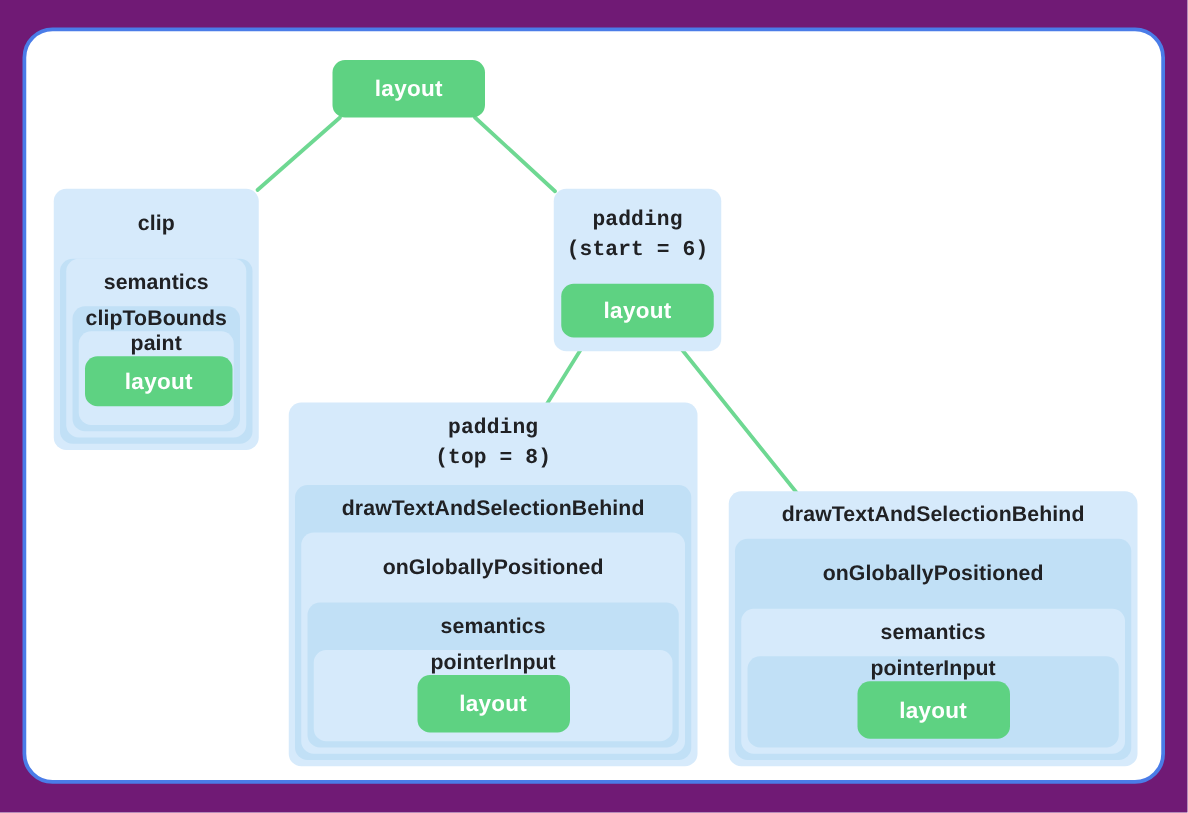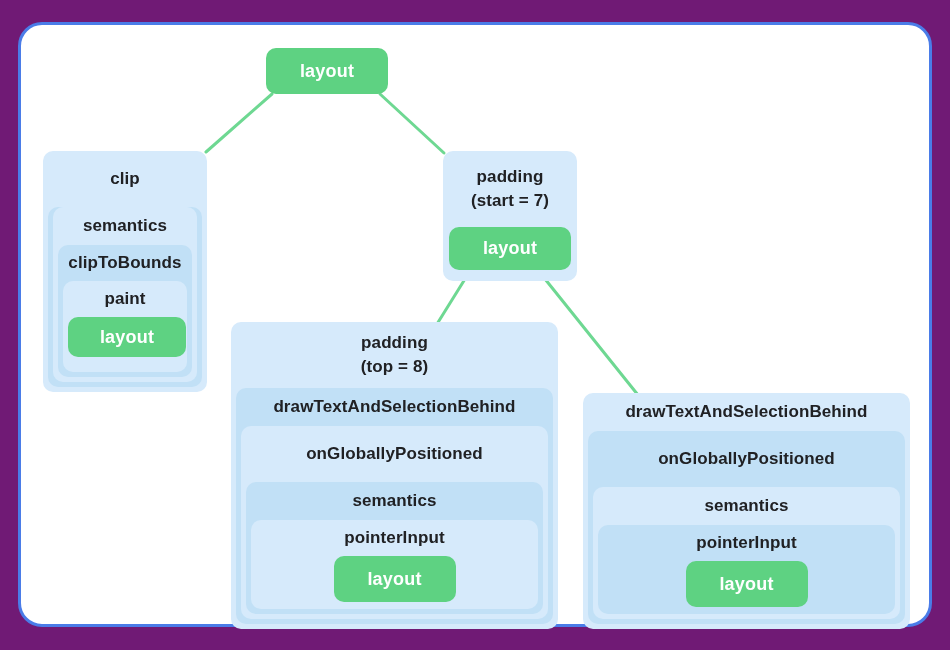--- a/index.html
+++ b/index.html
@@ -52,26 +52,26 @@
     align-items: center;
     justify-content: center;
     font-size: 17px;
     font-weight: 700;
     color: var(--label-text);
     letter-spacing: 0.1px;
     white-space: nowrap;
   }
   .h40 { height: 56px; }
   .h38 { height: 38px; }
-  .h36 { height: 36px; }
+  .h36 { height: 20px; }
   .two-line {
     flex-direction: column;
     line-height: 24px;
   }
-  .two-line .ln { display: block; text-align: right; }
+  .two-line .ln { display: block; text-align: right; font-family: Liberation Mono, monospace; }
   .hdr66 { height: 66px; }
   .hdr76 { height: 76px; }
   .gnode {
     display: flex;
     align-items: center;
     justify-content: center;
     background: var(--node-green);
     color: var(--leaf-text);
     font-size: 18px;
     font-weight: 700;
@@ -119,21 +119,21 @@
             <div class="gnode leaf leaf-clip">layout</div>
           </div>
         </div>
       </div>
     </div>
   </div>
 
   <div class="box light abs padstart-box">
     <div class="box-label two-line hdr76">
       <span class="ln">padding</span>
-      <span class="ln">(start = 7)</span>
+      <span class="ln">(start = 6)</span>
     </div>
     <div class="gnode leaf leaf-padstart">layout</div>
   </div>
 
   <div class="box light abs padtop-box">
     <div class="box-label two-line hdr66">
       <span class="ln">padding</span>
       <span class="ln">(top = 8)</span>
     </div>
     <div class="box mid">

